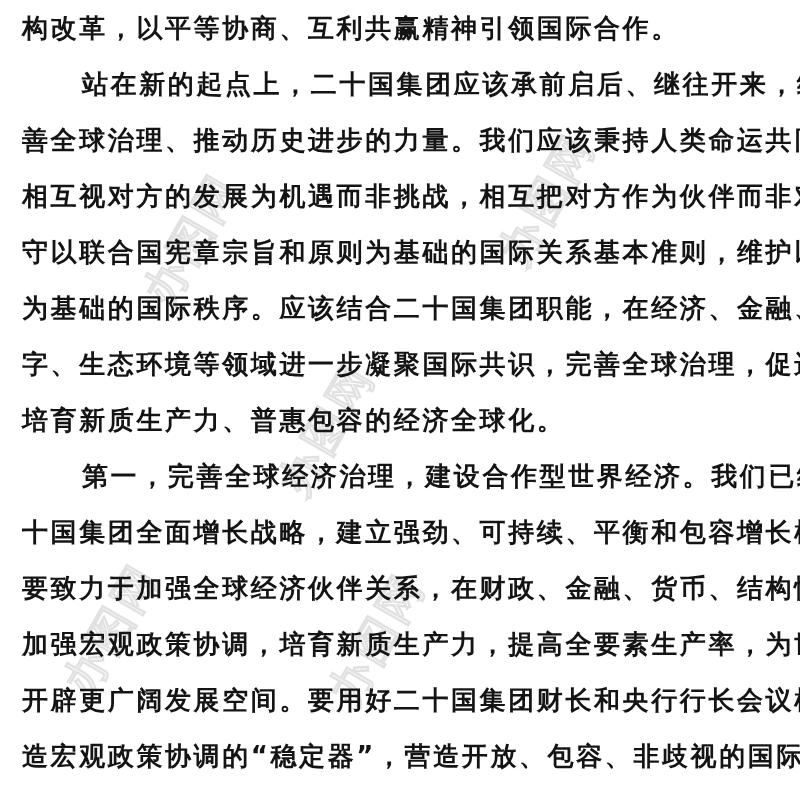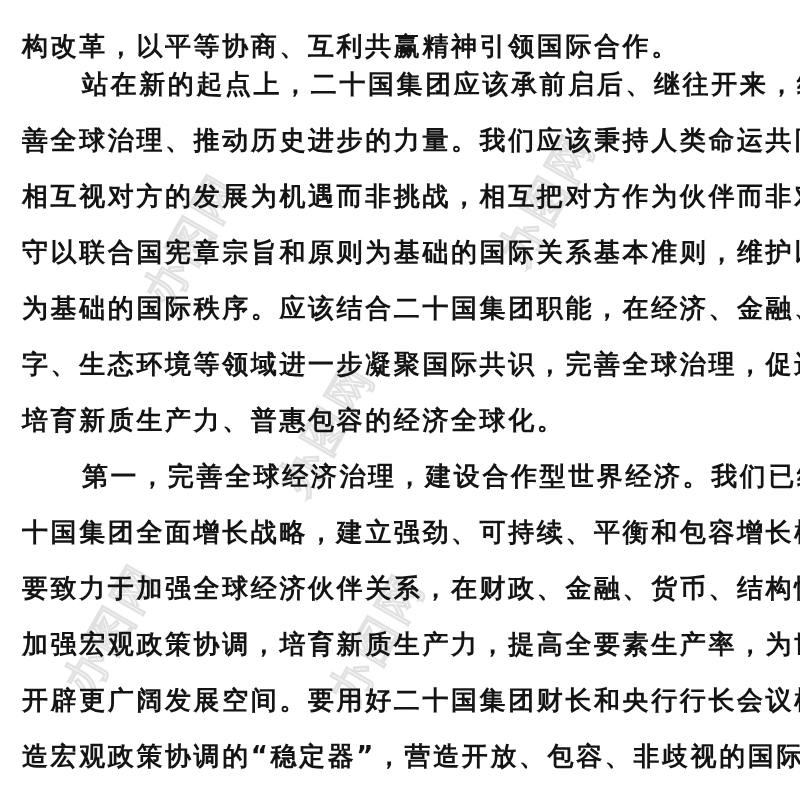--- a/index.html
+++ b/index.html
@@ -52,21 +52,21 @@
 <body>
 
 <div class="page">
 
   <div class="watermark" style="left:120px; top:210px;">办图网</div>
   <div class="watermark" style="left:475px; top:170px;">办图网</div>
   <div class="watermark" style="left:255px; top:400px;">办图网</div>
   <div class="watermark" style="left:40px; top:600px;">办图网</div>
   <div class="watermark" style="left:305px; top:610px;">办图网</div>
 
-  <div class="line" style="top:26px;">构改革，以平等协商、互利共赢精神引领国际合作。</div>
+  <div class="line" style="top:8px;">构改革，以平等协商、互利共赢精神引领国际合作。</div>
   <div class="line indent" style="top:64px;">站在新的起点上，二十国集团应该承前启后、继往开来，继续做完</div>
   <div class="line" style="top:120px;">善全球治理、推动历史进步的力量。我们应该秉持人类命运共同体理念，</div>
   <div class="line" style="top:176px;">相互视对方的发展为机遇而非挑战，相互把对方作为伙伴而非对手；恪</div>
   <div class="line" style="top:232px;">守以联合国宪章宗旨和原则为基础的国际关系基本准则，维护以国际法</div>
   <div class="line" style="top:288px;">为基础的国际秩序。应该结合二十国集团职能，在经济、金融、贸易、数</div>
   <div class="line" style="top:344px;">字、生态环境等领域进一步凝聚国际共识，完善全球治理，促进平等有</div>
   <div class="line" style="top:400px;">培育新质生产力、普惠包容的经济全球化。</div>
   <div class="line indent" style="top:456px;">第一，完善全球经济治理，建设合作型世界经济。我们已经制定二</div>
   <div class="line" style="top:512px;">十国集团全面增长战略，建立强劲、可持续、平衡和包容增长框架。当前，</div>
   <div class="line" style="top:568px;">要致力于加强全球经济伙伴关系，在财政、金融、货币、结构性改革方面</div>

